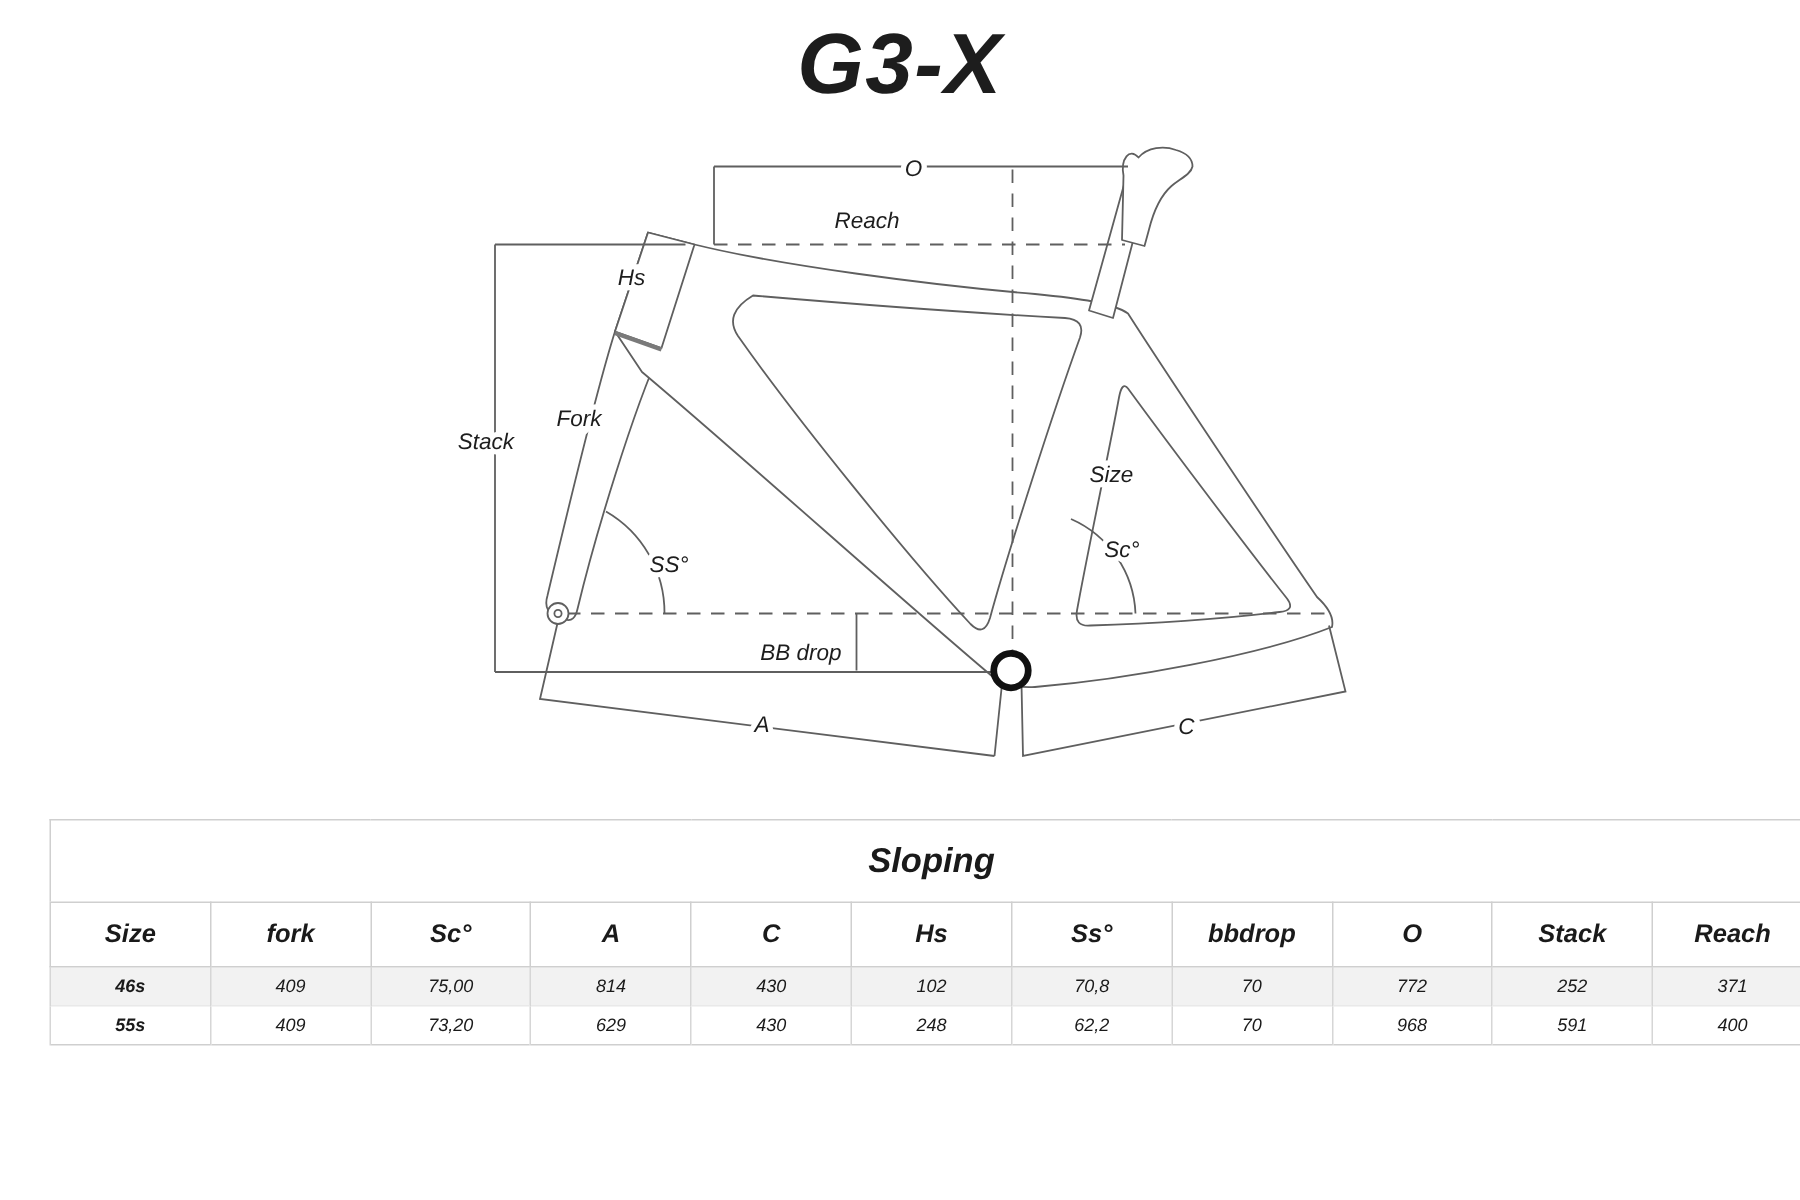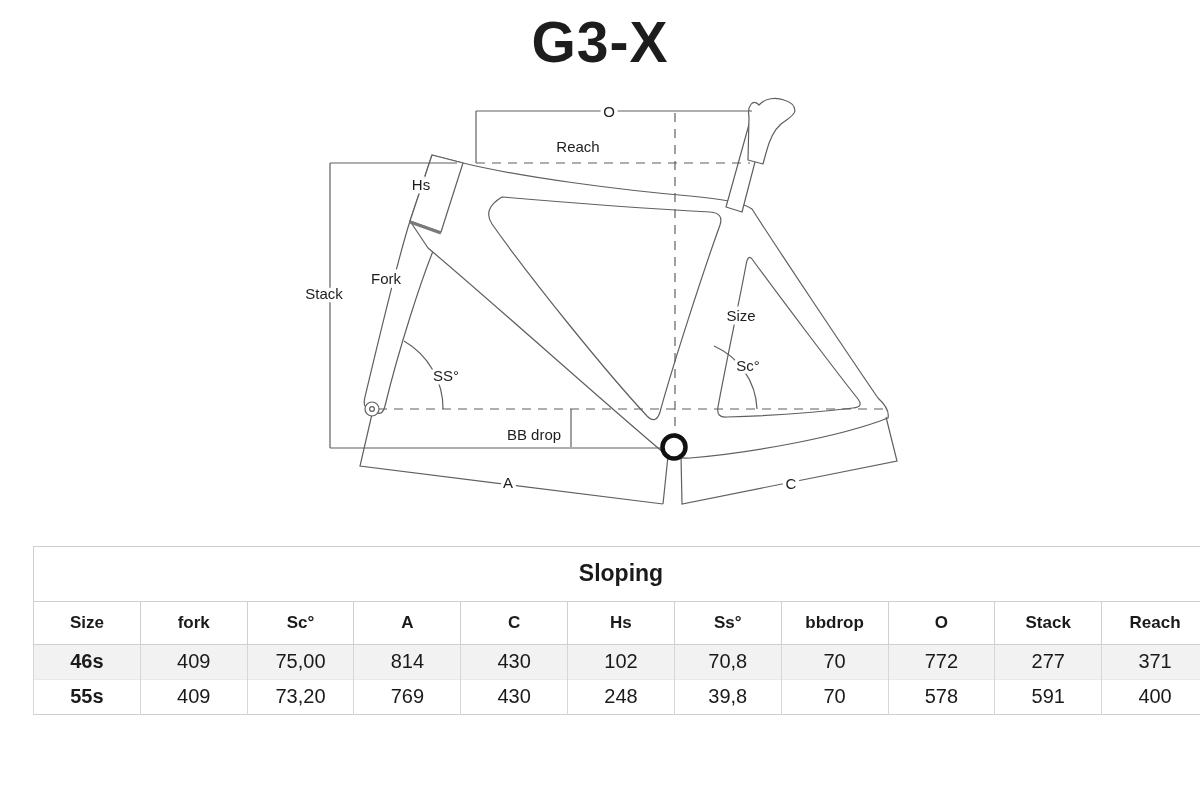--- a/index.html
+++ b/index.html
@@ -1,18 +1,18 @@
 <!DOCTYPE html>
 <html><head>
 <meta charset="utf-8">
 <style>
   html,body { margin:0; padding:0; background:#ffffff; }
   .page {
     width:1200px; height:800px; position:relative; overflow:hidden;
-    background:#ffffff; font-family:"Liberation Sans", sans-serif;
+    background:#ffffff; font-family:"Liberation Sans", sans-serif;font-style:italic;
   }
   .diagram-svg { position:absolute; left:0; top:0; }
   .diagram-svg text {
     font-family:"Liberation Sans", sans-serif;
     fill:#1d1d1d;
   }
   .dim-label {
     font-size:15px;
     text-anchor:middle;
     stroke:#ffffff; stroke-width:7px; paint-order:stroke;
@@ -35,21 +35,21 @@
   }
   .title-cell {
     text-align:center; font-size:23px; font-weight:bold;
     padding:13px 0 14px 0; border-bottom:1px solid #cfcfcf; background:#ffffff;
   }
   table.geo th.col {
     font-size:17px; font-weight:bold; text-align:center;
     padding:11px 0; border:1px solid #cfcfcf; background:#ffffff;
   }
   table.geo td {
-    font-size:20px; text-align:center; padding:5px 0 6px 0;
+    font-size:12px; text-align:center; padding:5px 0 6px 0;
     border-left:1px solid #d6d6d6; border-right:1px solid #d6d6d6;
     border-top:1px solid #e9e9e9;
   }
   table.geo tbody tr:nth-child(odd) { background:#f2f2f2; }
   table.geo tbody tr:nth-child(even) { background:#ffffff; }
   table.geo td.size-col { font-weight:bold; }
 </style>
 </head>
 <body>
 
@@ -165,32 +165,32 @@
           <tr>
             <td class="size-col">46s</td>
             <td>409</td>
             <td>75,00</td>
             <td>814</td>
             <td>430</td>
             <td>102</td>
             <td>70,8</td>
             <td>70</td>
             <td>772</td>
-            <td>277</td>
+            <td>252</td>
             <td>371</td>
           </tr>
           <tr>
             <td class="size-col">55s</td>
             <td>409</td>
             <td>73,20</td>
-            <td>769</td>
+            <td>629</td>
             <td>430</td>
             <td>248</td>
-            <td>39,8</td>
+            <td>62,2</td>
             <td>70</td>
-            <td>578</td>
+            <td>968</td>
             <td>591</td>
             <td>400</td>
           </tr>
         </tbody>
     </table>
   </div>
 </div>
 
 </body></html>

